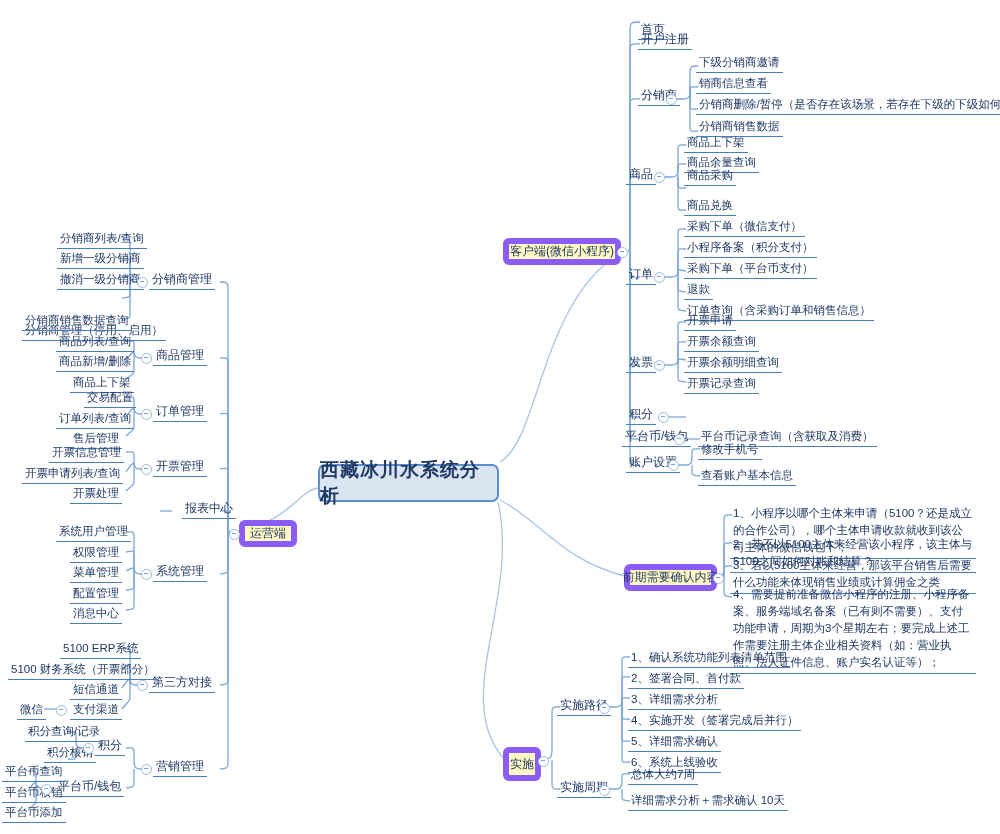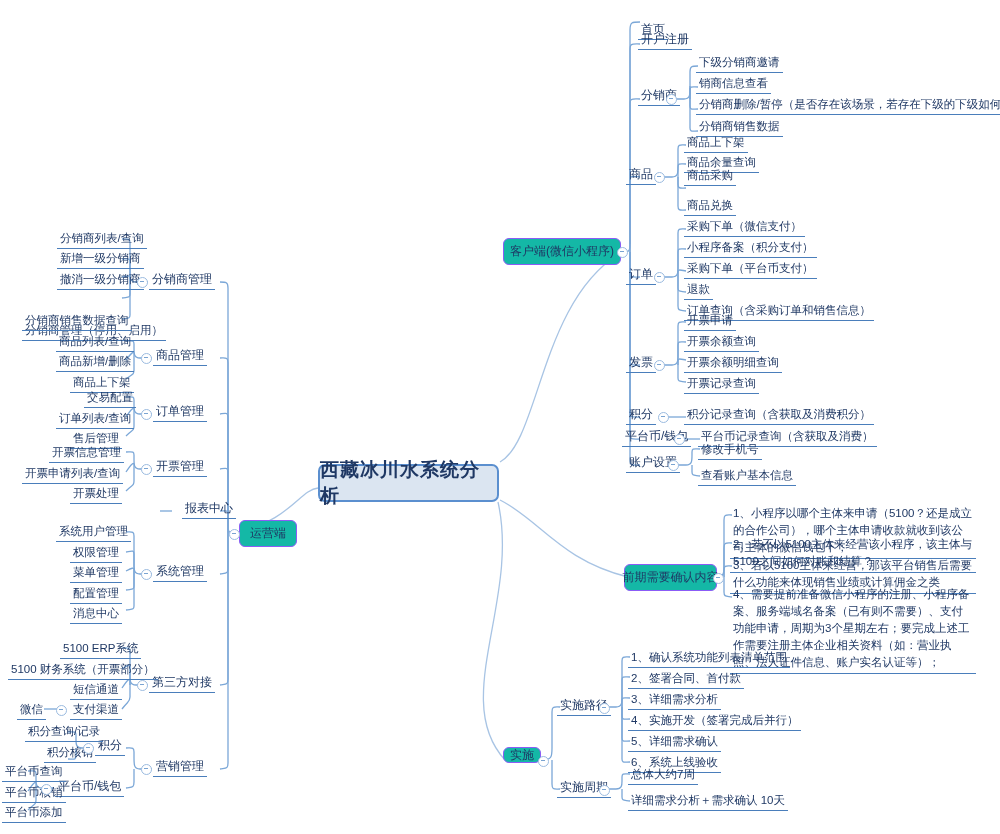--- a/index.html
+++ b/index.html
@@ -35,22 +35,22 @@
     letter-spacing: 1px;
     display: flex;
     align-items: center;
     justify-content: center;
     z-index: 6;
   }
   
   .pill-node {
     position: absolute;
     box-sizing: border-box;
-    background: #14b8a6;
-    border: 1px solid #8b5cf6;
+    background: #fef9c3;
+    border: 6px solid #8b5cf6;
     border-radius: 6px;
     color: #1f3864;
     font-size: 12px;
     display: flex;
     align-items: center;
     justify-content: center;
     white-space: nowrap;
     z-index: 5;
   }
   
@@ -271,42 +271,41 @@
 
   <div class="topic mid" style="left:626px; top:355px;">发票</div>
   <div class="toggle" style="left:654px; top:360px;"></div>
   <div class="topic" style="left:684px; top:313px;">开票申请</div>
   <div class="topic" style="left:684px; top:334px;">开票余额查询</div>
   <div class="topic" style="left:684px; top:355px;">开票余额明细查询</div>
   <div class="topic" style="left:684px; top:376px;">开票记录查询</div>
 
   <div class="topic mid" style="left:626px; top:407px;">积分</div>
   <div class="toggle" style="left:658px; top:412px;"></div>
-  <div class="topic" style="left:684px; top:407px;">积分记录查询（含获取及消费积分）</div>
 
   <div class="topic mid" style="left:622px; top:429px;">平台币/钱包</div>
   <div class="toggle" style="left:674px; top:434px;"></div>
   <div class="topic" style="left:698px; top:429px;">平台币记录查询（含获取及消费）</div>
 
   <div class="topic mid" style="left:626px; top:455px;">账户设置</div>
   <div class="toggle" style="left:668px; top:460px;"></div>
   <div class="topic" style="left:698px; top:442px;">修改手机号</div>
   <div class="topic" style="left:698px; top:468px;">查看账户基本信息</div>
 
   <div class="pill-node" style="left:624px; top:564px; width:93px; height:27px;">
     <span>前期需要确认内容</span>
   </div>
   <div class="toggle" style="left:713px; top:573px;"></div>
 
   <div class="topic wrap" style="left:730px; top:505px; width:246px;">1、小程序以哪个主体来申请（5100？还是成立的合作公司），哪个主体申请收款就收到该公司主体的微信钱包下；</div>
   <div class="topic wrap" style="left:730px; top:536px; width:246px;">2、若不以5100主体来经营该小程序，该主体与5100之间如何对账和结算？</div>
   <div class="topic wrap" style="left:730px; top:557px; width:246px;">3、若以5100主体来经营，那该平台销售后需要什么功能来体现销售业绩或计算佣金之类</div>
   <div class="topic wrap" style="left:730px; top:586px; width:246px;">4、需要提前准备微信小程序的注册、小程序备案、服务端域名备案（已有则不需要）、支付功能申请，周期为3个星期左右；要完成上述工作需要注册主体企业相关资料（如：营业执照、法人证件信息、账户实名认证等）；</div>
 
-  <div class="pill-node" style="left:503px; top:747px; width:38px; height:16px;">
+  <div class="pill-node" style="left:503px; top:747px; width:38px; height:34px;">
     <span>实施</span>
   </div>
   <div class="toggle" style="left:538px; top:756px;"></div>
 
   <div class="topic mid" style="left:557px; top:698px;">实施路径</div>
   <div class="toggle" style="left:599px; top:703px;"></div>
   <div class="topic" style="left:628px; top:650px;">1、确认系统功能列表清单范围</div>
   <div class="topic" style="left:628px; top:671px;">2、签署合同、首付款</div>
   <div class="topic" style="left:628px; top:692px;">3、详细需求分析</div>
   <div class="topic" style="left:628px; top:713px;">4、实施开发（签署完成后并行）</div>

